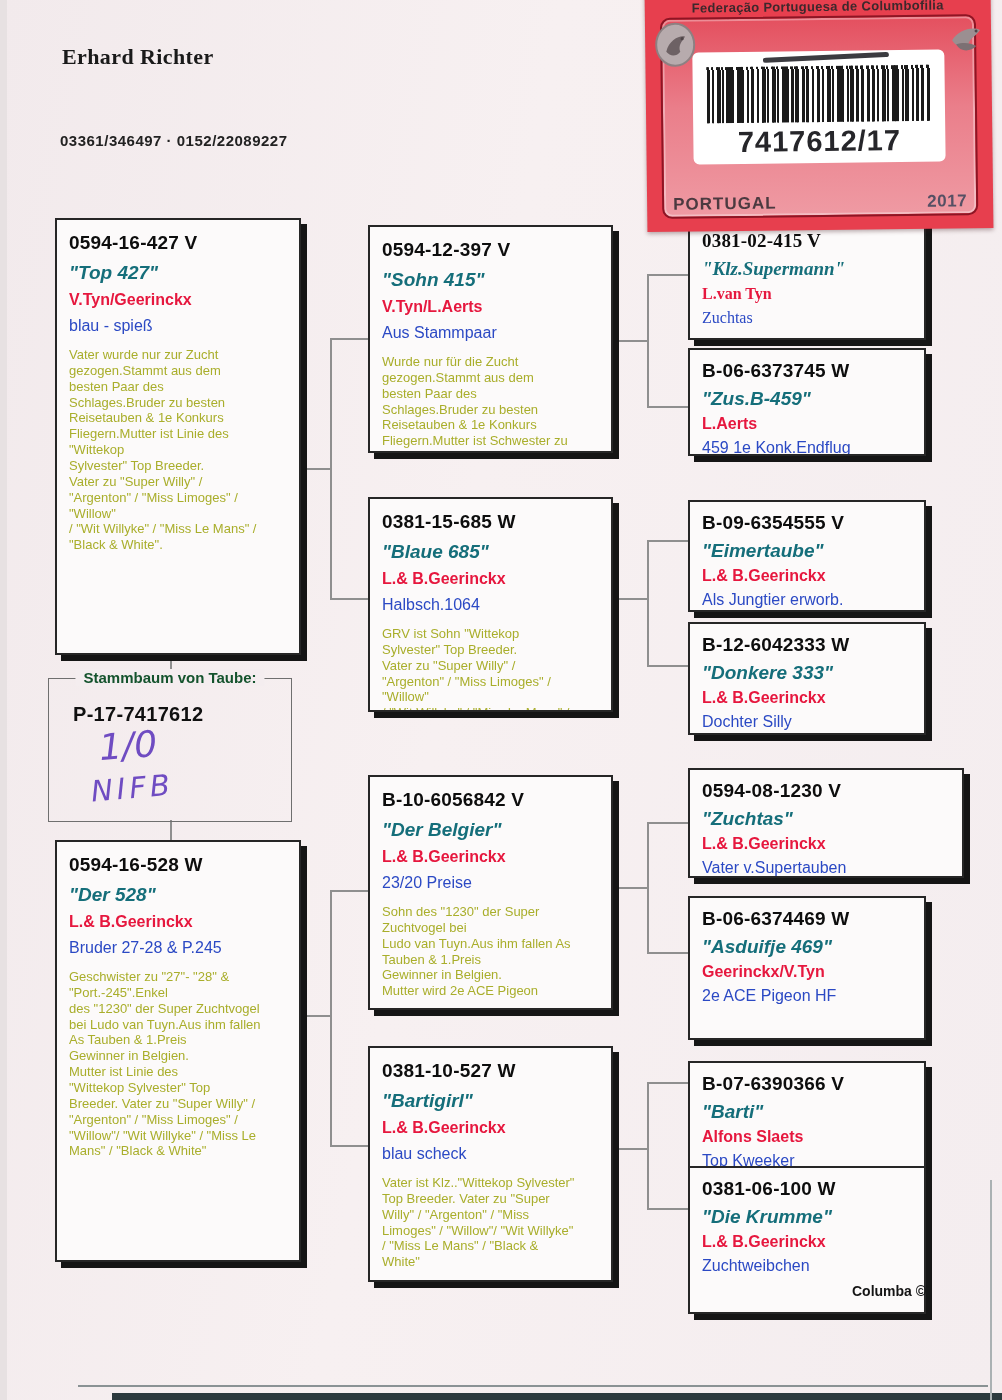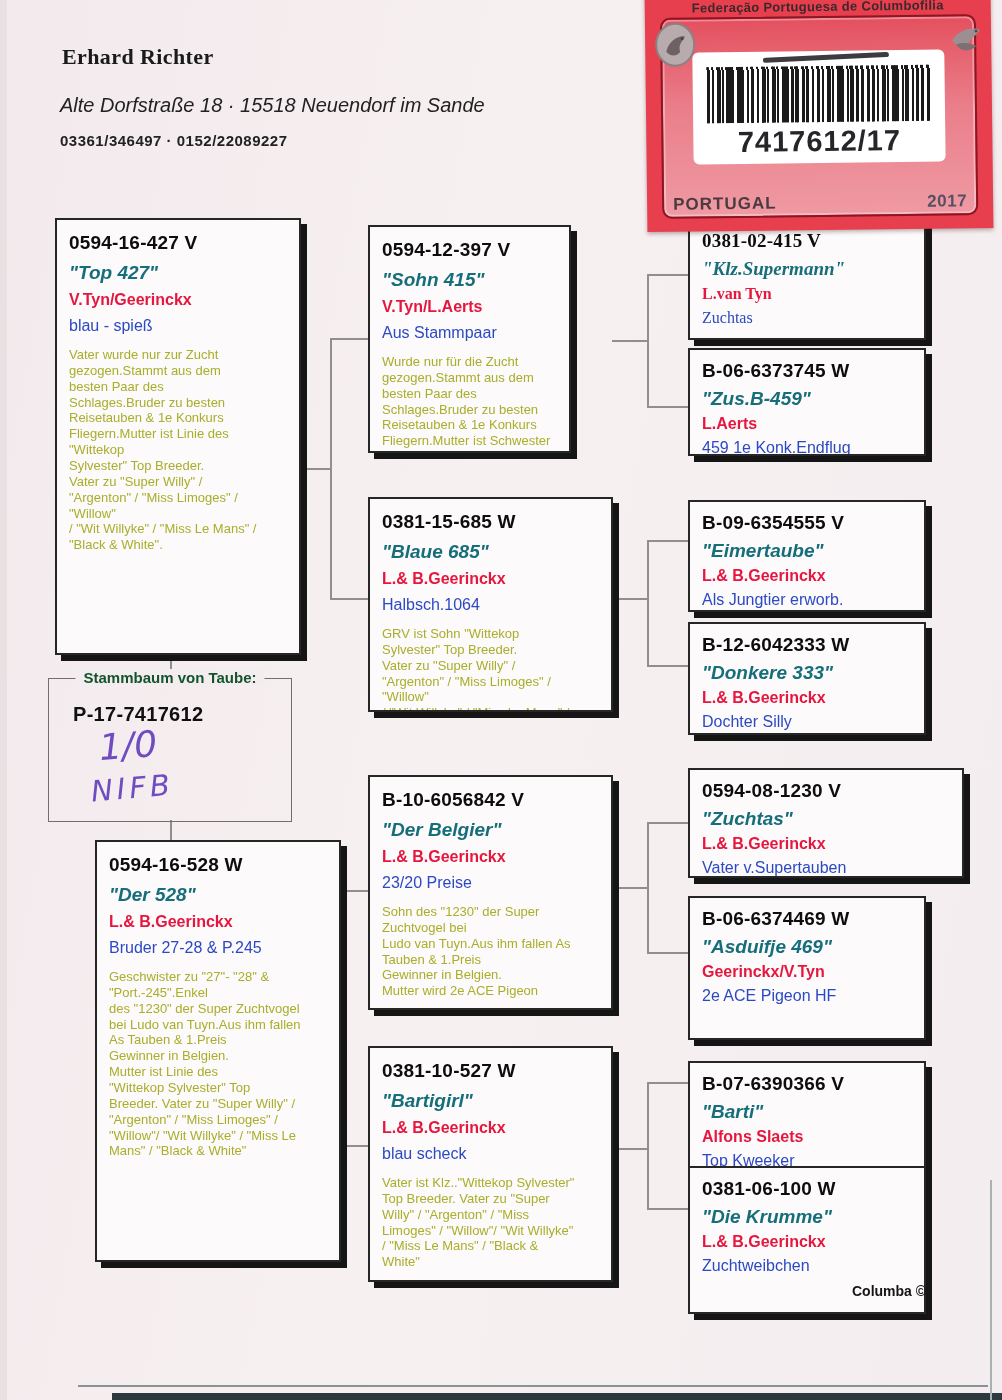--- a/index.html
+++ b/index.html
@@ -49,22 +49,22 @@
   .breeder{font-size:16px;font-weight:bold;color:#e6173e;margin-bottom:8px;}
   .info{font-size:16px;color:#2b49c4;margin-bottom:12px;}
   .desc{font-size:13px;color:#a9ae2b;line-height:1.22;white-space:pre-line;}
   .pbox.small{padding-top:10px;}
   .pbox.small .ring{margin-bottom:6px;}
   .pbox.small .pname{margin-bottom:5px;}
   .pbox.small .breeder{margin-bottom:6px;}
   .pbox.small .info{margin-bottom:0;}
 
   .b-father{left:55px;top:218px;width:246px;height:437px;}
-  .b-mother{left:55px;top:840px;width:246px;height:422px;margin-left:40px;}
-  .b-pgf{left:368px;top:225px;width:203px;height:228px;}
+  .b-mother{left:55px;top:840px;width:246px;height:422px;}
+  .b-pgf{left:368px;top:225px;width:245px;height:228px;}
   .b-pgm{left:368px;top:497px;width:245px;height:215px;}
   .b-mgf{left:368px;top:775px;width:245px;height:235px;}
   .b-mgm{left:368px;top:1046px;width:245px;height:236px;}
   .b-ppgf{left:688px;top:218px;width:238px;height:122px;font-family:Liberation Serif, serif;}
   .b-ppgm{left:688px;top:348px;width:238px;height:108px;}
   .b-pmgf{left:688px;top:500px;width:238px;height:112px;}
   .b-pmgm{left:688px;top:622px;width:238px;height:113px;}
   .b-mpgf{left:688px;top:768px;width:276px;height:110px;}
   .b-mpgm{left:688px;top:896px;width:238px;height:144px;}
   .b-mmgf{left:688px;top:1040px;width:238px;height:112px;margin-top:21px;}
@@ -86,21 +86,20 @@
 
   .columba{position:absolute;left:852px;top:1283px;font-size:14px;font-weight:bold;color:#141414;}
 </style>
 </head>
 <body>
 
 <div class="page">
   <div class="edge-left"></div>
 
   <div class="h-name">Erhard Richter</div>
-  <div class="h-addr">Alte Dorfstraße 18  ·  15518 Neuendorf im Sande</div>
   <div class="h-phone">03361/346497  ·  0152/22089227</div>
 
   <div class="label">
     <div class="label-title">Federação Portuguesa de Columbofilia</div>
     <div class="label-sub">TÍTULO DE PROPRIEDADE DA ANILHA</div>
     <div class="label-frame"></div>
     <div class="emb-left">
       <svg width="42" height="46" viewBox="0 0 42 46">
         <ellipse cx="21" cy="23" rx="19" ry="21" fill="#b7abad" stroke="#8d8082" stroke-width="2"></ellipse>
         <path d="M12 30 C15 17 27 13 31 15 C27 20 24 24 26 30 C22 35 16 35 12 30 Z" fill="#6d6164"></path>

